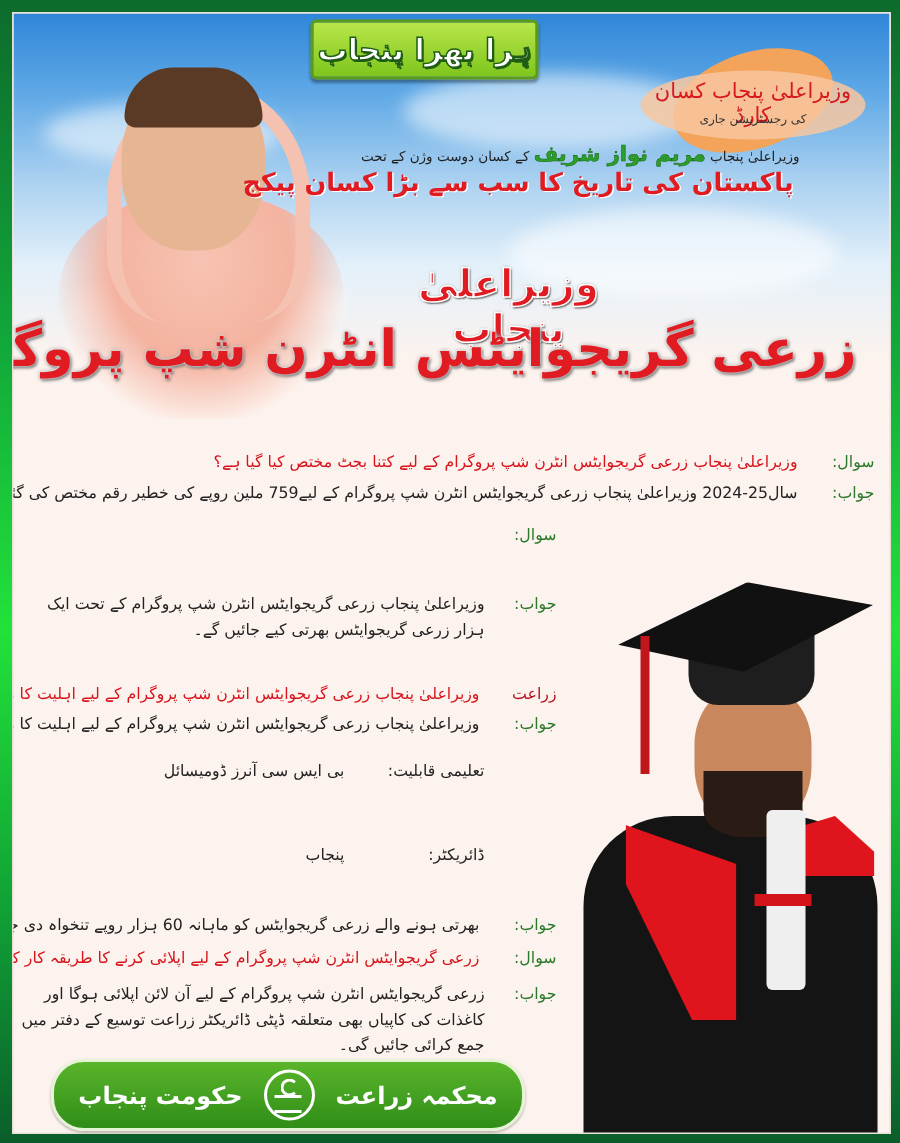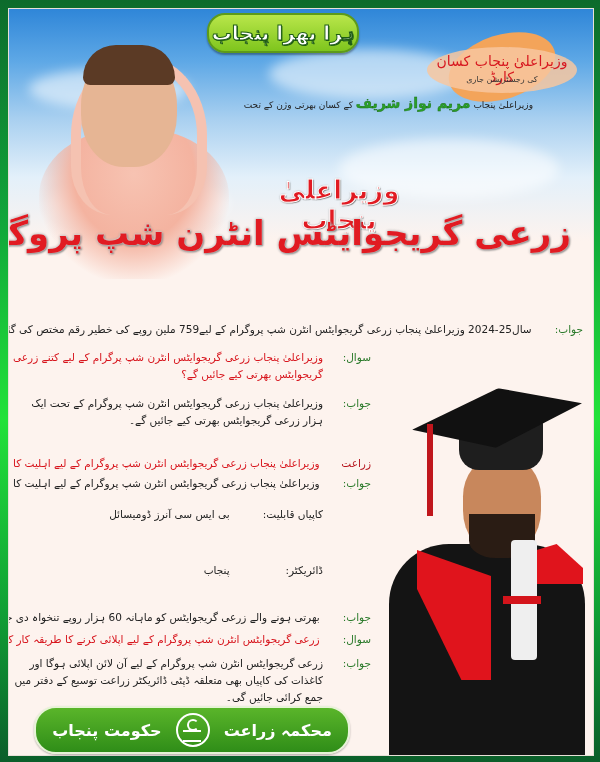--- a/index.html
+++ b/index.html
@@ -2,21 +2,21 @@
 <html><head>
 <meta charset="utf-8">
 <style>
   html,body{margin:0;padding:0;}
   body{width:600px;height:762px;overflow:hidden;background:#0b5e2a;font-family:"DejaVu Sans",sans-serif;}
   .frame{position:absolute;left:0;top:0;width:600px;height:762px;background:linear-gradient(180deg,#0d6b2c 0%,#11a83a 30%,#22e23a 55%,#10a035 80%,#0b5e2a 100%);}
   .inner{position:absolute;left:8px;top:8px;width:584px;height:746px;background:#fdf3ee;overflow:hidden;border:1px solid #e8e0d8;}
   .sky{position:absolute;left:0;top:0;width:584px;height:290px;background:linear-gradient(180deg,#2f86d8 0%,#5ea8e6 18%,#a9d0f0 38%,#e3f0fa 58%,#fdf3ee 80%);}
   .cloud{position:absolute;background:rgba(255,255,255,0.55);border-radius:50%;filter:blur(6px);}
 
-  .banner{position:absolute;left:198px;top:4px;width:148px;height:36px;border-radius:18px;background:linear-gradient(180deg,#b9e64a,#7ec51d);border:2px solid #5d9a1a;box-shadow:0 2px 2px rgba(0,0,0,.35);display:flex;align-items:center;justify-content:center;}
+  .banner{position:absolute;left:198px;top:4px;width:148px;height:36px;border-radius:4px;background:linear-gradient(180deg,#b9e64a,#7ec51d);border:2px solid #5d9a1a;box-shadow:0 2px 2px rgba(0,0,0,.35);display:flex;align-items:center;justify-content:center;}
   .banner span{font-size:20px;font-weight:bold;color:#fff;-webkit-text-stroke:1px #1f5d14;text-shadow:1px 1px 0 #1f5d14;direction:rtl;}
 
   .card-badge{position:absolute;left:418px;top:26px;width:150px;height:66px;}
   .card-badge .blob1{position:absolute;left:20px;top:0;width:110px;height:64px;border-radius:50%;background:#f3a45a;transform:rotate(-18deg);}
   .card-badge .blob2{position:absolute;left:0;top:12px;width:150px;height:46px;border-radius:50%;background:#f7c7a0;opacity:.85;}
   .card-badge .t1{position:absolute;left:0;width:150px;top:18px;text-align:center;font-size:14px;font-weight:normal;color:#d71921;direction:rtl;}
   .card-badge .t2{position:absolute;left:0;width:150px;top:40px;text-align:center;font-size:8px;color:#333;direction:rtl;}
 
   .pm-photo{position:absolute;left:10px;top:20px;width:215px;height:250px;}
   .scarf{position:absolute;left:20px;top:100px;width:190px;height:150px;background:radial-gradient(ellipse at 50% 30%,#f7c3b2 0%,#f4b3a0 45%,rgba(253,243,238,0) 75%);border-radius:45% 45% 30% 30%;}
@@ -81,63 +81,67 @@
     <div class="card-badge">
       <div class="blob1"></div>
       <div class="blob2"></div>
       <div class="t1">وزیراعلیٰ پنجاب کسان کارڈ</div>
       <div class="t2">کی رجسٹریشن جاری</div>
     </div>
 
     <div class="subline">
       <span>وزیراعلیٰ پنجاب</span>
       <span class="hl">مریم نواز شریف</span>
-      <span>کے کسان بھرتی وژن کے تحت</span>
+      <span>کے کسان دوست وژن کے تحت</span>
     </div>
+    <div class="redline">پاکستان کی تاریخ کا سب سے بڑا کسان پیکج</div>
 
     <div class="title1">وزیراعلیٰ پنجاب</div>
     <div class="title2">زرعی گریجوایٹس انٹرن شپ پروگرام</div>
 
     <div class="grad">
       <div class="gown"></div>
       <div class="hoodred-l"></div>
       <div class="hoodred-r"></div>
       <div class="face"></div>
       <div class="beard"></div>
       <div class="cap-base"></div>
       <div class="cap-top"></div>
       <div class="tassel"></div>
       <div class="scroll"></div>
       <div class="ribbon"></div>
     </div>
 
+    <div class="qa row" style="right:10px;top:291px;">
+      <span class="lbl" style="color:#2b7a2b">سوال:</span>
+      <span class="q">وزیراعلیٰ پنجاب زرعی گریجوایٹس انٹرن شپ پروگرام کے لیے کتنا بجٹ مختص کیا گیا ہے؟</span>
+    </div>
     <div class="qa row" style="right:10px;top:312px;">
       <span class="lbl">جواب:</span>
       <span>سال25-2024 وزیراعلیٰ پنجاب زرعی گریجوایٹس انٹرن شپ پروگرام کے لیے759 ملین روپے کی خطیر رقم مختص کی گئی ہے۔</span>
     </div>
 
     <div class="qa" style="right:222px;top:340px;width:360px;">
       <span class="lbl" style="float:right;color:#2b7a2b">سوال:</span>
-      <div class="q" style="margin-right:48px;">وزیراعلیٰ پنجاب زرعی گریجوایٹس انٹرن شپ پرگرام کے لیے کتنے زرعی گریجوایٹس بھرتی کیے جائیں گے؟</div>
     </div>
     <div class="qa" style="right:222px;top:386px;width:360px;">
       <span class="lbl" style="float:right">جواب:</span>
       <div style="margin-right:48px;">وزیراعلیٰ پنجاب زرعی گریجوایٹس انٹرن شپ پروگرام کے تحت ایک ہزار زرعی گریجوایٹس بھرتی کیے جائیں گے۔</div>
     </div>
 
     <div class="qa row" style="right:222px;top:446px;">
       <span class="lblq">زراعت</span>
       <span class="q">وزیراعلیٰ پنجاب زرعی گریجوایٹس انٹرن شپ پروگرام کے لیے اہلیت کا معیار کیا ہے؟</span>
     </div>
     <div class="qa row" style="right:222px;top:466px;">
       <span class="lbl">جواب:</span>
       <span>وزیراعلیٰ پنجاب زرعی گریجوایٹس انٹرن شپ پروگرام کے لیے اہلیت کا معیار</span>
     </div>
     <div class="qa row" style="right:270px;top:497px;">
-      <span style="display:inline-block;width:90px;">کاپیاں قابلیت:</span>
+      <span style="display:inline-block;width:90px;">تعلیمی قابلیت:</span>
       <span>بی ایس سی آنرز ڈومیسائل</span>
     </div>
     <div class="qa row" style="right:270px;top:553px;">
       <span style="display:inline-block;width:90px;">ڈائریکٹر:</span>
       <span>پنجاب</span>
     </div>
 
     <div class="qa row" style="right:222px;top:600px;">
       <span class="lbl">جواب:</span>
       <span>بھرتی ہونے والے زرعی گریجوایٹس کو ماہانہ 60 ہزار روپے تنخواہ دی جائے گی۔</span>

